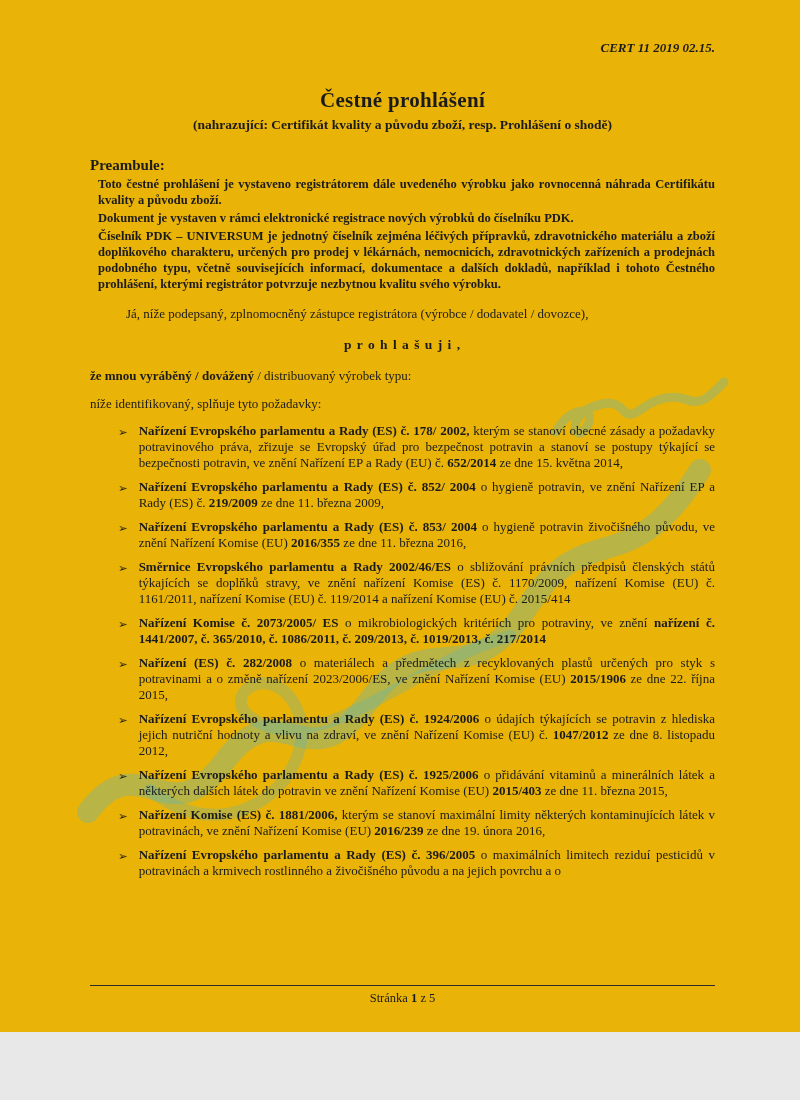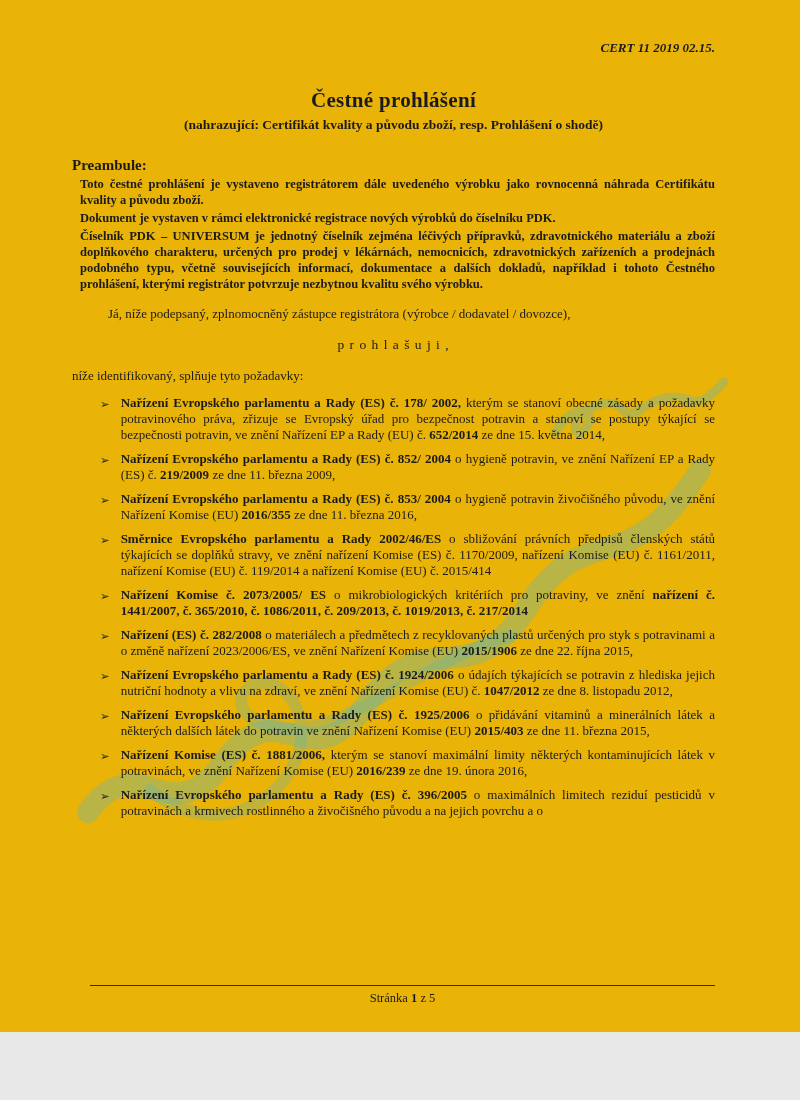--- a/index.html
+++ b/index.html
@@ -2,28 +2,28 @@
 <html><head>
 <meta charset="utf-8">
 <style>
   html,body { margin:0; padding:0; background:#e8e8e8; }
   .page {
     position:relative; width:800px; height:1032px; margin:0 auto;
     background:#eab308; overflow:hidden;
     font-family:"Liberation Serif", serif; color:#1b1b1b;
   }
   .watermark { position:absolute; inset:0; width:800px; height:1100px; z-index:0; pointer-events:none; }
-  .content { position:relative; z-index:1; padding:88px 85px 0 72px; }
+  .content { position:relative; z-index:1; padding:88px 85px 0 90px; }
   .doc-ref { position:absolute; top:40px; right:85px; z-index:1; font-style:italic; font-weight:bold; font-size:13px; }
   .title { margin:0 0 4px 0; text-align:center; font-size:21px; font-weight:bold; letter-spacing:0.3px; }
   .subtitle { text-align:center; font-weight:bold; font-size:13.5px; }
   .preamble-heading { margin-top:24px; font-size:15px; font-weight:bold; }
   .preamble-p { margin:2px 0 0 8px; font-weight:bold; font-size:12.5px; line-height:16px; text-align:justify; }
   .intro { margin:14px 0 0 0; font-size:13px; text-indent:36px; }
-  .verb { margin:15px 0; text-align:center; font-weight:normal; font-size:13.5px; letter-spacing:1px; }
+  .verb { margin:15px 0; text-align:center; font-weight:bold; font-size:13.5px; letter-spacing:1px; }
   .type-line { margin:14px 0 0 0; font-size:13px; }
   .product-type { margin:13px 0; text-align:center; font-weight:bold; font-size:15px; text-decoration:underline; }
   .req-line { margin:12px 0 0 0; font-size:13px; }
   .reg-list { margin-top:11px; padding-left:28px; }
   .reg-item { display:flex; gap:11px; margin-bottom:8px; }
   .bullet { flex:0 0 auto; font-size:11.5px; line-height:16px; transform:translateY(1px); }
   .reg-text { text-align:justify; font-size:13px; line-height:16px; }
   .b { font-weight:bold; }
   .footer { position:absolute; left:90px; right:85px; bottom:26px; z-index:1; text-align:center; }
   .footer-rule { border:none; border-top:1.2px solid #2b2b2b; margin:0 0 5px 0; }
@@ -46,20 +46,21 @@
     <h1 class="title">Čestné prohlášení</h1>
     <div class="subtitle">(nahrazující: Certifikát kvality a původu zboží, resp. Prohlášení o shodě)</div>
 
     <div class="preamble-heading">Preambule:</div>
     <p class="preamble-p">Toto čestné prohlášení je vystaveno registrátorem dále uvedeného výrobku jako rovnocenná náhrada Certifikátu kvality a původu zboží.</p>
     <p class="preamble-p">Dokument je vystaven v rámci elektronické registrace nových výrobků do číselníku PDK.</p>
     <p class="preamble-p">Číselník PDK – UNIVERSUM je jednotný číselník zejména léčivých přípravků, zdravotnického materiálu a zboží doplňkového charakteru, určených pro prodej v lékárnách, nemocnicích, zdravotnických zařízeních a prodejnách podobného typu, včetně souvisejících informací, dokumentace a dalších dokladů, například i tohoto Čestného prohlášení, kterými registrátor potvrzuje nezbytnou kvalitu svého výrobku.</p>
 
     <p class="intro">Já, níže podepsaný, zplnomocněný zástupce registrátora (výrobce / dodavatel / dovozce),</p>
     <div class="verb">p r o h l a š u j i ,</div>
+    <p class="type-line"><span class="b">že mnou vyráběný / dovážený</span><span>  / distribuovaný výrobek typu:</span></p>
     <p class="req-line">níže identifikovaný, splňuje tyto požadavky:</p>
 
     <div class="reg-list">
         <div class="reg-item">
           <span class="bullet">➢</span>
           <span class="reg-text"><span class="b">Nařízení Evropského parlamentu a Rady (ES) č. 178/ 2002,</span><span> kterým se stanoví obecné zásady a požadavky potravinového práva, zřizuje se Evropský úřad pro bezpečnost potravin a stanoví se postupy týkající se bezpečnosti potravin, ve znění Nařízení EP a Rady (EU) č. </span><span class="b">652/2014</span><span> ze dne 15. května 2014,</span></span>
         </div>
         <div class="reg-item">
           <span class="bullet">➢</span>
           <span class="reg-text"><span class="b">Nařízení Evropského parlamentu a Rady (ES) č. 852/ 2004</span><span> o hygieně potravin, ve znění Nařízení EP a Rady (ES) č. </span><span class="b">219/2009</span><span> ze dne 11. března 2009,</span></span>

